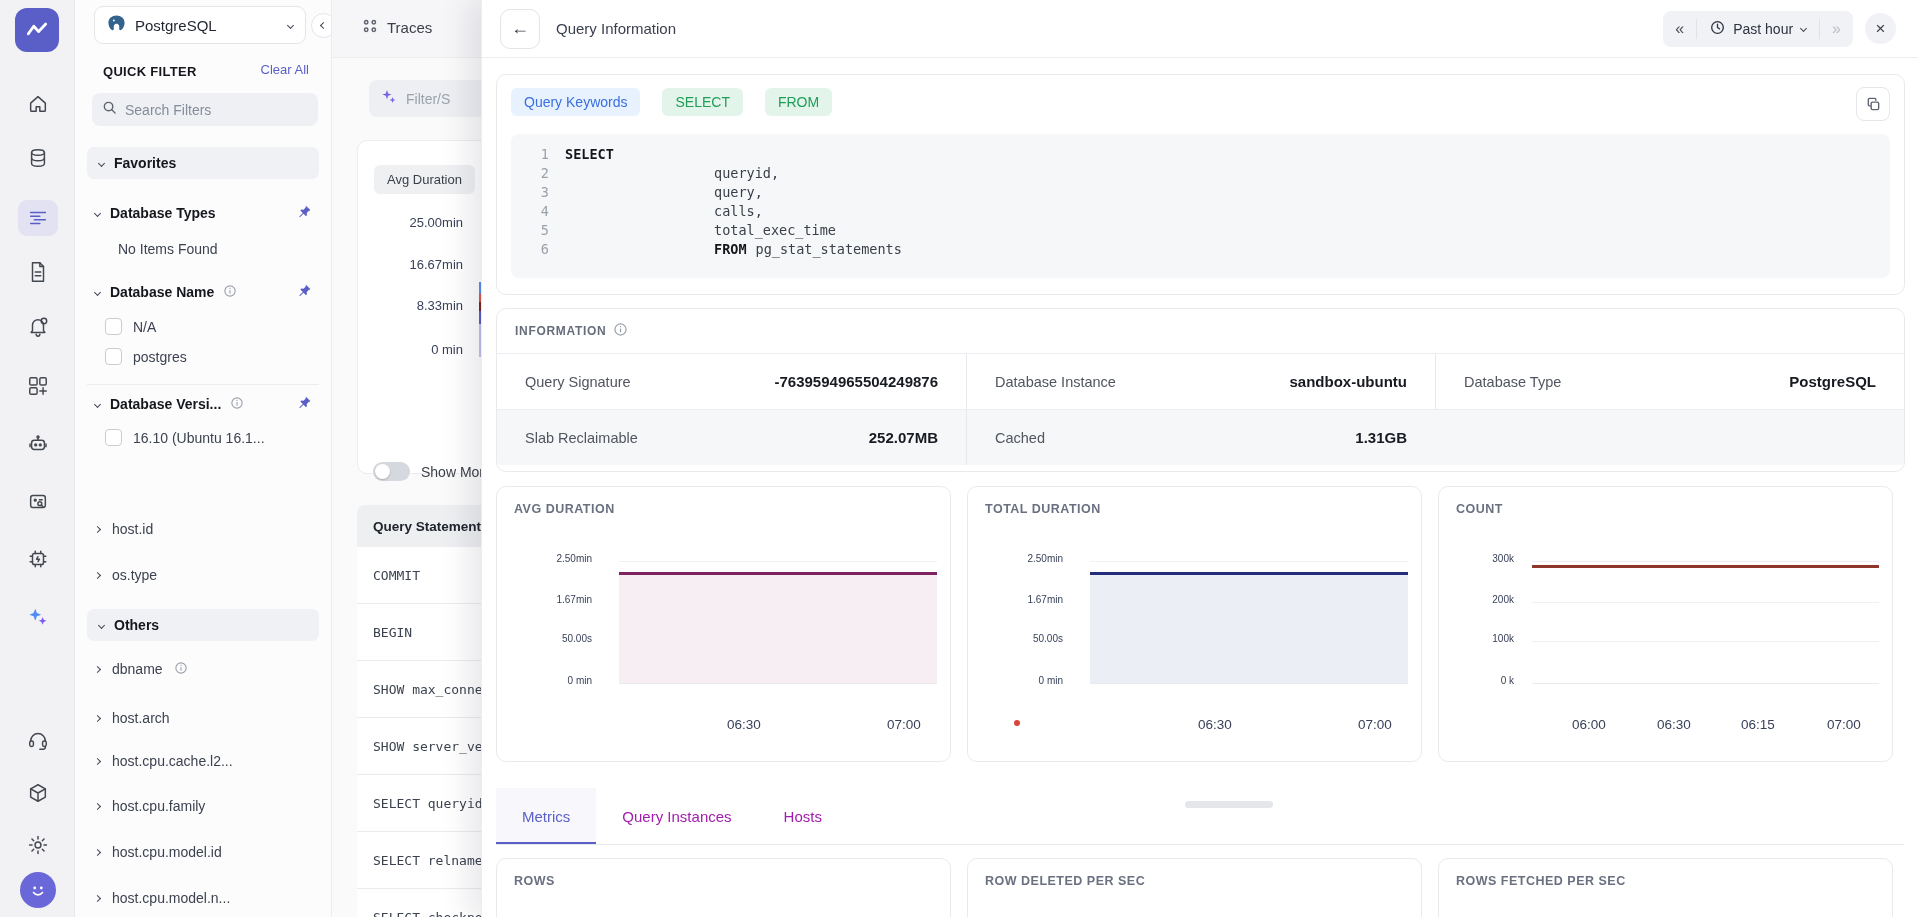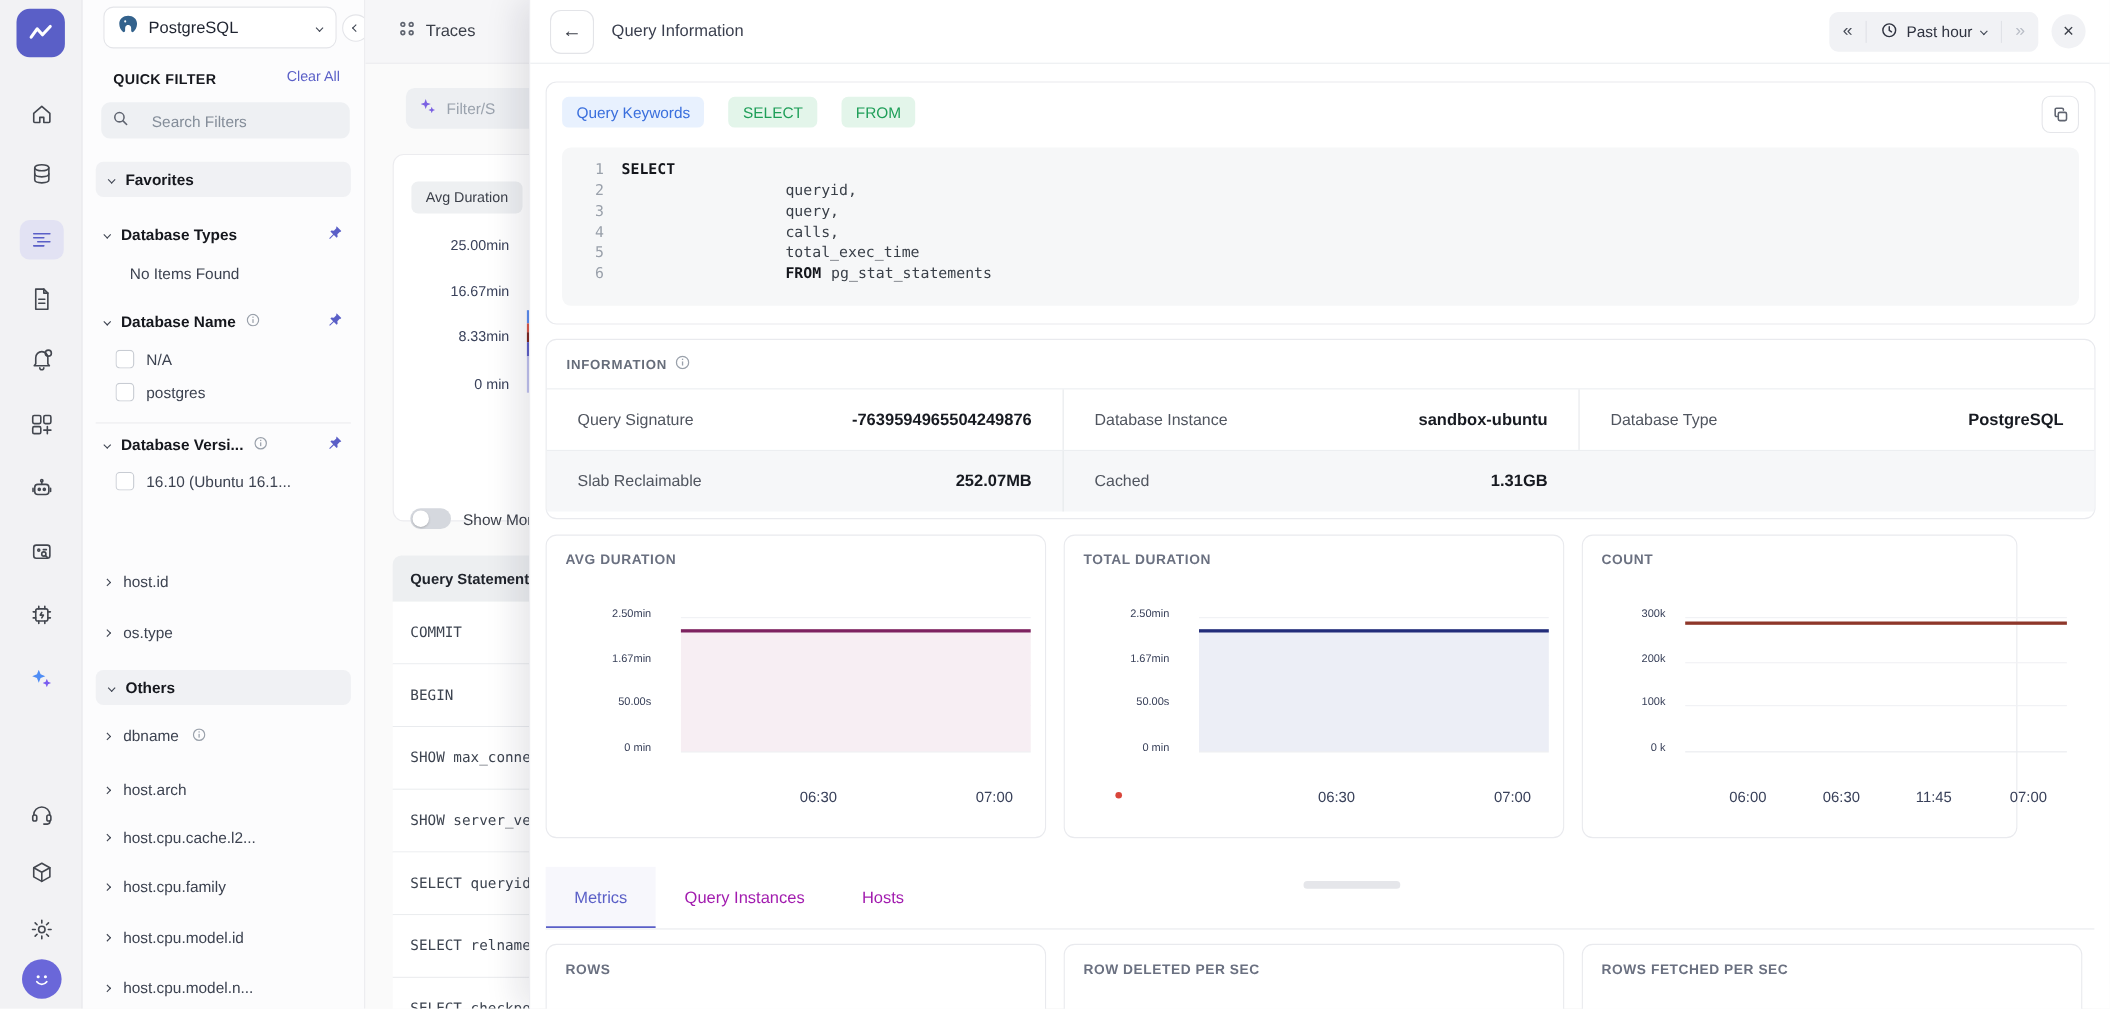--- a/index.html
+++ b/index.html
@@ -17,21 +17,21 @@
 .ricon.active svg{stroke:#5a5fc7}
 .avatar{position:absolute;left:20px;width:36px;height:36px;border-radius:50%;background:#6a67d9;display:grid;place-items:center}
 
 
 .sidebar{position:absolute;left:75px;top:0;width:257px;height:917px;background:#fcfcfd;border-right:1px solid #ececef;z-index:4;overflow:hidden}
 .dropdown{position:absolute;left:19px;top:6px;width:212px;height:38px;background:#fff;border:1px solid #e4e5e9;border-radius:9px;display:flex;align-items:center;padding:0 12px;gap:9px}
 .dropdown .lbl{font-size:15px;color:#1f2430;font-weight:500;flex:1}
 .collapse{position:absolute;left:236px;top:13px;width:25px;height:25px;border-radius:50%;background:#fff;border:1px solid #e4e5e9;display:grid;place-items:center;z-index:6}
 .qf-title{position:absolute;left:28px;top:64px;font-size:13px;font-weight:bold;color:#15171d;letter-spacing:.3px}
 .clear-all{position:absolute;right:22px;top:62px;font-size:13px;color:#5a5fc7}
-.searchbox{position:absolute;left:17px;top:93px;width:226px;height:33px;background:#eef0f3;border-radius:8px;display:flex;align-items:center;padding:0 10px;gap:21px}
+.searchbox{position:absolute;left:17px;top:93px;width:226px;height:33px;background:#eef0f3;border-radius:8px;display:flex;align-items:center;padding:0 10px;gap:8px}
 .searchbox input{border:none;background:transparent;outline:none;font-size:14px;color:#3a4049;width:160px;font-family:inherit}
 .searchbox input::placeholder{color:#848d99}
 .secpill{position:absolute;left:12px;width:232px;height:32px;background:#f0f1f4;border-radius:7px;display:flex;align-items:center;padding:0 12px;gap:10px;font-size:14px;font-weight:bold;color:#15171d}
 .srow{position:absolute;left:20px;display:flex;align-items:center;gap:10px;font-size:14px;color:#15171d;font-weight:bold}
 .frow{position:absolute;left:20px;display:flex;align-items:center;gap:12px;font-size:14px;color:#3c4250}
 .cbrow{position:absolute;left:30px;display:flex;align-items:center;gap:11px;font-size:14px;color:#3c4250;width:220px;white-space:nowrap;overflow:hidden}
 .cb{width:17px;height:17px;border:1.5px solid #c8ccd3;border-radius:4px;background:#fff;flex:none}
 .chev{display:inline-block;width:7px;height:7px;border-right:1.7px solid #3f4552;border-bottom:1.7px solid #3f4552;flex:none}
 .chev.down{transform:rotate(45deg)}
 .chev.right{transform:rotate(-45deg)}
@@ -512,34 +512,34 @@
     <div class="gridl" style="left:122px;top:74px;width:318px"></div>
     <div class="gridl" style="left:122px;top:115px;width:318px"></div>
     <div class="gridl" style="left:122px;top:154px;width:318px"></div>
     <div class="gridl base" style="left:122px;top:196px;width:318px"></div>
     <div class="areafill" style="left:122px;top:85px;width:318px;height:111px;border-top:3px solid #232d7a;background:#eceef6"></div>
     <div class="reddot" style="left:46px;top:233px"></div>
     <div class="xlab" style="left:217px;top:230px">06:30</div>
     <div class="xlab" style="left:377px;top:230px">07:00</div>
   </div>
 
-  <div class="card" style="left:956px;top:486px;width:396px;height:276px">
+  <div class="card" style="left:956px;top:486px;width:455px;height:276px">
     <div class="ctitle">COUNT</div>
     <div class="ylab narrow" style="top:66px">300k</div>
     <div class="ylab narrow" style="top:107px">200k</div>
     <div class="ylab narrow" style="top:146px">100k</div>
     <div class="ylab narrow" style="top:188px">0 k</div>
     <div class="gridl" style="left:93px;top:74px;width:347px"></div>
     <div class="gridl" style="left:93px;top:115px;width:347px"></div>
     <div class="gridl" style="left:93px;top:154px;width:347px"></div>
     <div class="gridl base" style="left:93px;top:196px;width:347px"></div>
     <div class="areafill" style="left:93px;top:78px;width:347px;height:3px;background:#8e372a"></div>
     <div class="xlab" style="left:120px;top:230px">06:00</div>
     <div class="xlab" style="left:205px;top:230px">06:30</div>
-    <div class="xlab" style="left:289px;top:230px">11:45</div>
+    <div class="xlab" style="left:289px;top:230px">06:15</div>
     <div class="xlab" style="left:375px;top:230px">07:00</div>
   </div>
 
   <div class="tabsrow">
     <div class="tab active">Metrics</div>
     <div class="tab">Query Instances</div>
     <div class="tab">Hosts</div>
     <div class="thumb"></div>
   </div>
 

